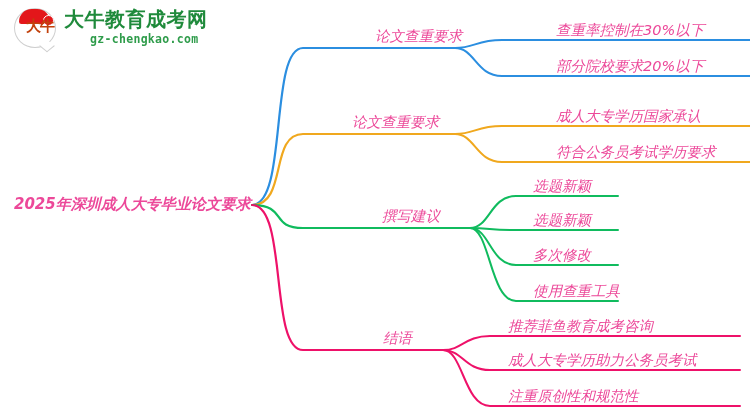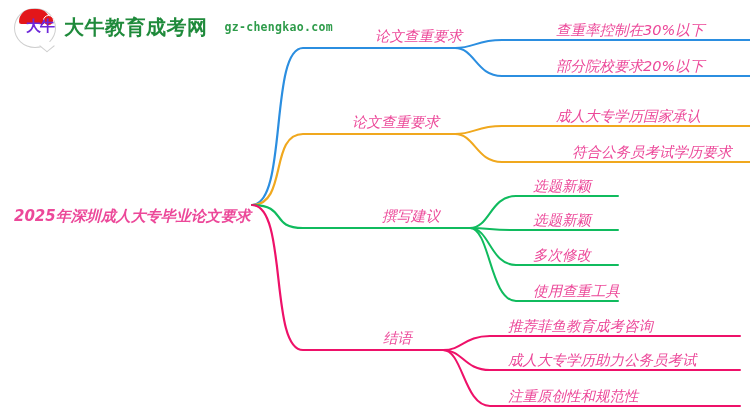--- a/index.html
+++ b/index.html
@@ -75,28 +75,28 @@
     border: 1.2px solid #ffffff;
   }
   .logo-mark .daniu {
     position: absolute;
     left: 0;
     top: 13px;
     width: 52px;
     text-align: center;
     font-size: 15px;
     font-weight: 700;
-    color: #6d28d9;
+    color: #c2410c;
     line-height: 1;
     letter-spacing: -1px;
     font-family: "DejaVu Sans", "Liberation Sans", sans-serif;
   }
   .logo-text {
     display: flex;
-    flex-direction: row;
+    flex-direction: column;
     justify-content: center;
     line-height: 1;
     text-align: center;
   }
   .logo-title {
     font-size: 20px;
     font-weight: 700;
     color: #1f8a3b;
     letter-spacing: 0.5px;
     font-family: "DejaVu Sans", "Liberation Sans", sans-serif;
@@ -169,29 +169,29 @@
       <path d="M 470 228 C 490 228 490 196 516 196 L 618 196" fill="none" stroke="#10bb5e" stroke-width="2" stroke-linecap="round"></path>
       <path d="M 470 228 C 490 228 490 230 516 230 L 618 230" fill="none" stroke="#10bb5e" stroke-width="2" stroke-linecap="round"></path>
       <path d="M 470 228 C 490 228 490 265 516 265 L 618 265" fill="none" stroke="#10bb5e" stroke-width="2" stroke-linecap="round"></path>
       <path d="M 470 228 C 490 228 490 301 516 301 L 618 301" fill="none" stroke="#10bb5e" stroke-width="2" stroke-linecap="round"></path>
       <path d="M 252 205 C 288 205 269 350 303 350 L 443 350" fill="none" stroke="#ee1169" stroke-width="2.2" stroke-linecap="round"></path>
       <path d="M 443 350 C 463 350 464 336 490 336 L 740 336" fill="none" stroke="#ee1169" stroke-width="2" stroke-linecap="round"></path>
       <path d="M 443 350 C 463 350 464 370 490 370 L 740 370" fill="none" stroke="#ee1169" stroke-width="2" stroke-linecap="round"></path>
       <path d="M 443 350 C 463 350 464 406 490 406 L 740 406" fill="none" stroke="#ee1169" stroke-width="2" stroke-linecap="round"></path>
     </svg>
 
-  <div class="node root" style="left:14px; top:209px;">2025年深圳成人大专毕业论文要求</div>
+  <div class="node root" style="left:14px; top:197px;">2025年深圳成人大专毕业论文要求</div>
 
   <div id="labels">
       <div class="node branch" style="left: 375px; top: 29px;">论文查重要求</div>
       <div class="node leaf" style="left: 556px; top: 23px;">查重率控制在30%以下</div>
       <div class="node leaf" style="left: 556px; top: 59px;">部分院校要求20%以下</div>
       <div class="node branch" style="left: 352px; top: 115px;">论文查重要求</div>
       <div class="node leaf" style="left: 556px; top: 109px;">成人大专学历国家承认</div>
-      <div class="node leaf" style="left: 556px; top: 145px; margin-left: 16px;">符合公务员考试学历要求</div>
+      <div class="node leaf" style="left: 556px; top: 145px;">符合公务员考试学历要求</div>
       <div class="node branch" style="left: 382px; top: 209px;">撰写建议</div>
       <div class="node leaf" style="left: 533px; top: 179px;">选题新颖</div>
       <div class="node leaf" style="left: 533px; top: 213px;">选题新颖</div>
       <div class="node leaf" style="left: 533px; top: 248px;">多次修改</div>
       <div class="node leaf" style="left: 533px; top: 284px;">使用查重工具</div>
       <div class="node branch" style="left: 383px; top: 331px;">结语</div>
       <div class="node leaf" style="left: 508px; top: 319px;">推荐菲鱼教育成考咨询</div>
       <div class="node leaf" style="left: 508px; top: 353px;">成人大专学历助力公务员考试</div>
       <div class="node leaf" style="left: 508px; top: 389px;">注重原创性和规范性</div>
     </div>

